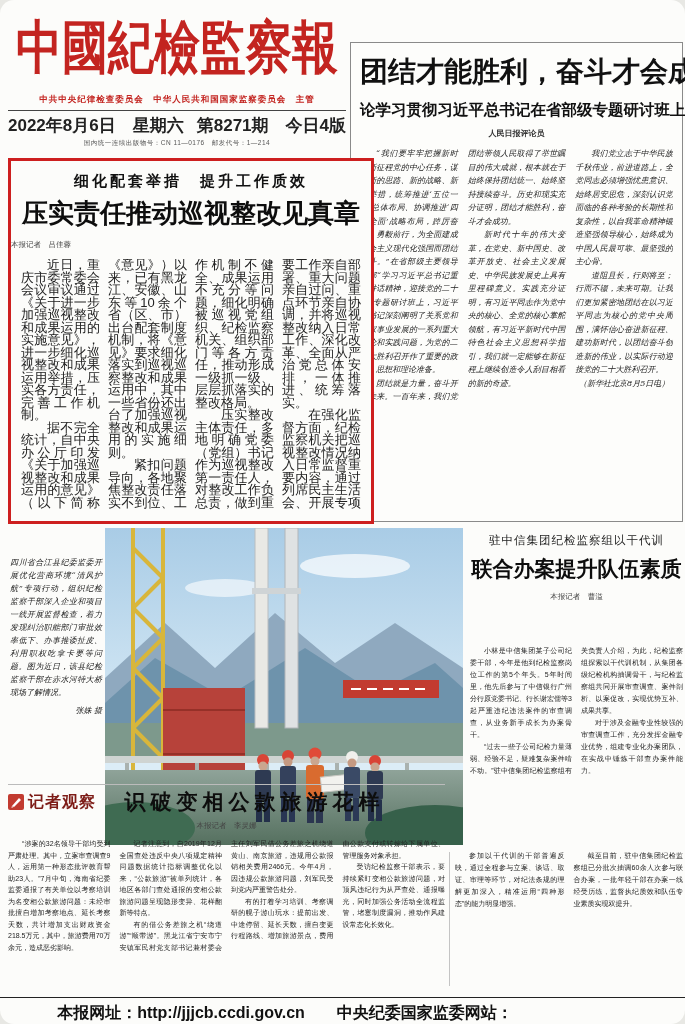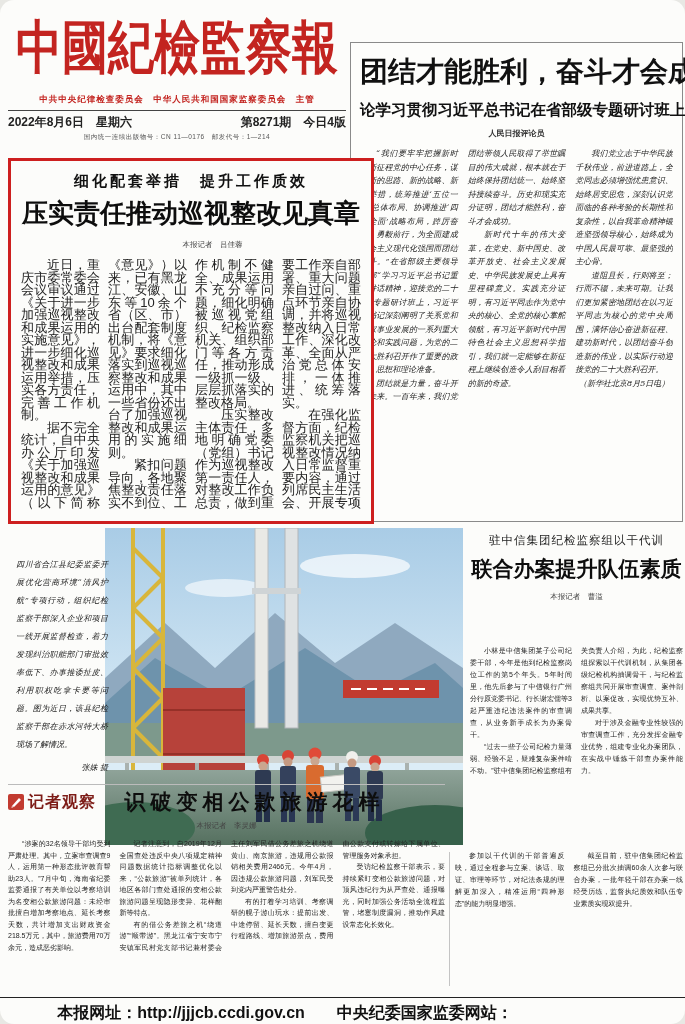--- a/index.html
+++ b/index.html
@@ -7,21 +7,21 @@
         font-family:"Liberation Sans",sans-serif;color:#1a1a1a;overflow:hidden;border-radius:14px;}
   .abs{position:absolute;}
 
   
   .masthead{left:8px;top:18px;width:338px;}
   .mast-title{font-family:"DejaVu Serif",serif;font-weight:900;font-size:46px;line-height:1.0;
               color:#c32420;text-align:center;letter-spacing:0px;transform:scaleY(1.25);
               transform-origin:top center;white-space:nowrap;}
   .mast-super{margin-top:30px;font-size:8.5px;color:#c32420;text-align:center;letter-spacing:1px;font-weight:bold;}
   .mast-rule{margin-top:4px;border-top:1px solid #444;}
-  .dateline{display:flex;justify-content:space-between;margin-top:3px;font-size:12px;font-weight:bold;color:#222;}
+  .dateline{display:flex;justify-content:space-between;margin-top:3px;font-size:17px;font-weight:bold;color:#222;}
   .registration{margin-top:2px;font-size:6.5px;color:#555;text-align:center;letter-spacing:.5px;}
 
   
   .editorial{left:350px;top:42px;width:333px;height:480px;border:1px solid #8a8a8a;box-sizing:border-box;
              padding:10px 9px 8px;background:#fdfdfb;}
   .ed-headline{font-family:"Liberation Serif",serif;font-weight:900;font-size:28px;text-align:center;
                letter-spacing:0px;color:#111;white-space:nowrap;}
   .ed-subhead{margin-top:9px;font-weight:900;font-size:15.5px;text-align:center;color:#111;white-space:nowrap;}
   .ed-byline{margin-top:7px;font-size:8px;text-align:center;color:#333;font-weight:bold;}
   .ed-body{margin-top:8px;height:372px;column-count:3;column-gap:10px;overflow:hidden;
@@ -29,33 +29,33 @@
            text-align:justify;color:#222;}
   .ed-body p{margin:0;text-indent:2em;}
   .ed-body p:last-child{text-align:center;text-indent:0;}
 
   
   .leadbox{left:8px;top:158px;width:366px;height:366px;border:3px solid #cd1f1f;box-sizing:border-box;
            background:#fcfcfa;}
   .lead-kicker{margin-top:11px;font-size:15px;font-weight:bold;text-align:center;letter-spacing:3px;color:#111;}
   .lead-headline{margin-top:5px;font-size:26px;font-weight:900;text-align:center;letter-spacing:0px;
                  color:#0d0d0d;white-space:nowrap;}
-  .lead-byline{margin-top:9px;font-size:7.5px;text-align:center;color:#444;padding-left:43px;}
+  .lead-byline{margin-top:9px;font-size:7.5px;color:#444;}
   .lead-body{margin:9px 10px 0;height:252px;column-count:4;column-gap:8px;overflow:hidden;
              font-size:13px;line-height:12.5px;text-align:justify;color:#222;}
   .lead-body p{margin:0;text-indent:2em;}
   .lead-body p:last-child{text-align:right;text-indent:0;}
 
   
   .photo{left:105px;top:528px;width:358px;height:317px;}
   .photo svg{display:block;}
 
   
-  .caption{left:16px;top:556px;width:92px;font-family:"DejaVu Serif",serif;font-style:italic;
-           font-size:8px;line-height:18px;text-align:justify;color:#222;}
+  .caption{left:10px;top:556px;width:92px;font-family:"DejaVu Serif",serif;font-style:italic;
+           font-size:8px;line-height:13px;text-align:justify;color:#222;}
   .caption .credit{text-align:right;font-style:italic;margin-top:5px;}
 
   
   .case-header{left:470px;top:533px;width:213px;text-align:center;}
   .case-kicker{font-size:11.5px;color:#222;letter-spacing:1px;}
   .case-headline{margin-top:7px;font-family:"Liberation Serif",serif;font-weight:900;font-size:21px;
                  color:#0d0d0d;white-space:nowrap;letter-spacing:0px;}
   .case-byline{margin-top:9px;font-size:7.5px;color:#444;}
   .case-body{column-gap:9px;overflow:hidden;font-size:7px;line-height:12px;text-align:justify;color:#222;}
   .case-body p{margin:0;text-indent:2em;}

